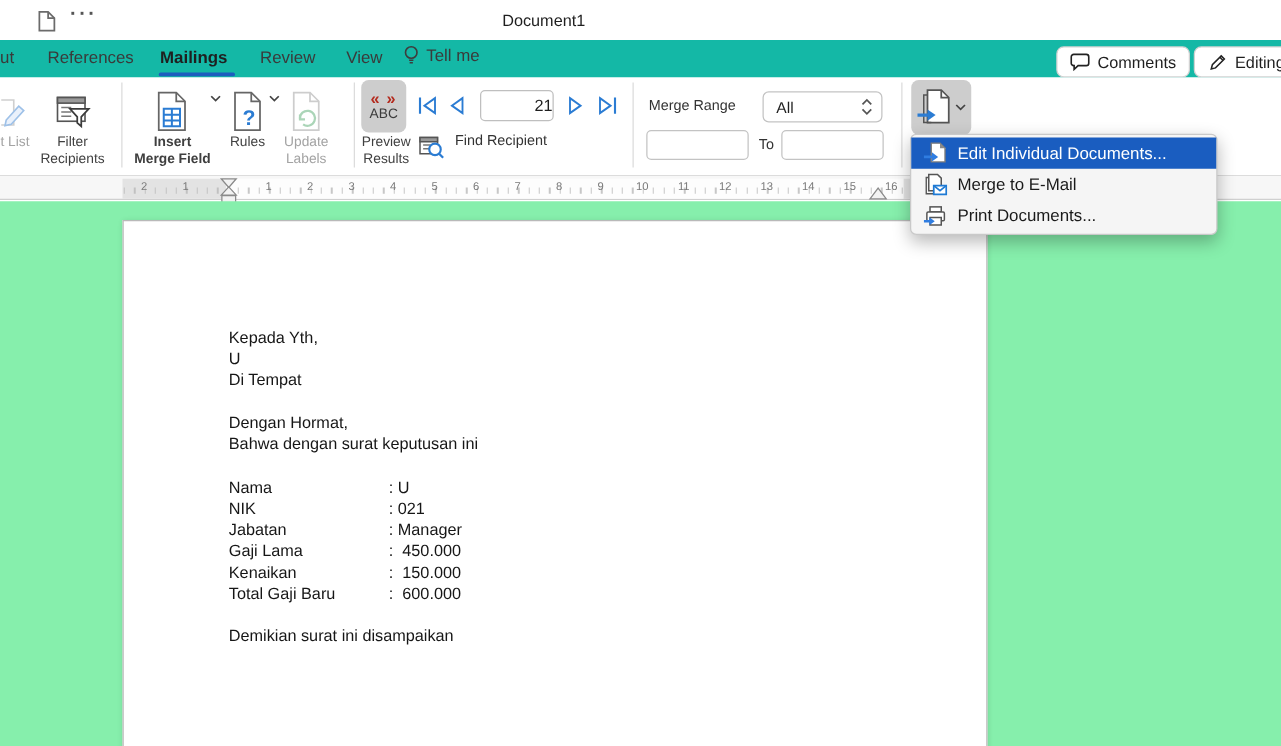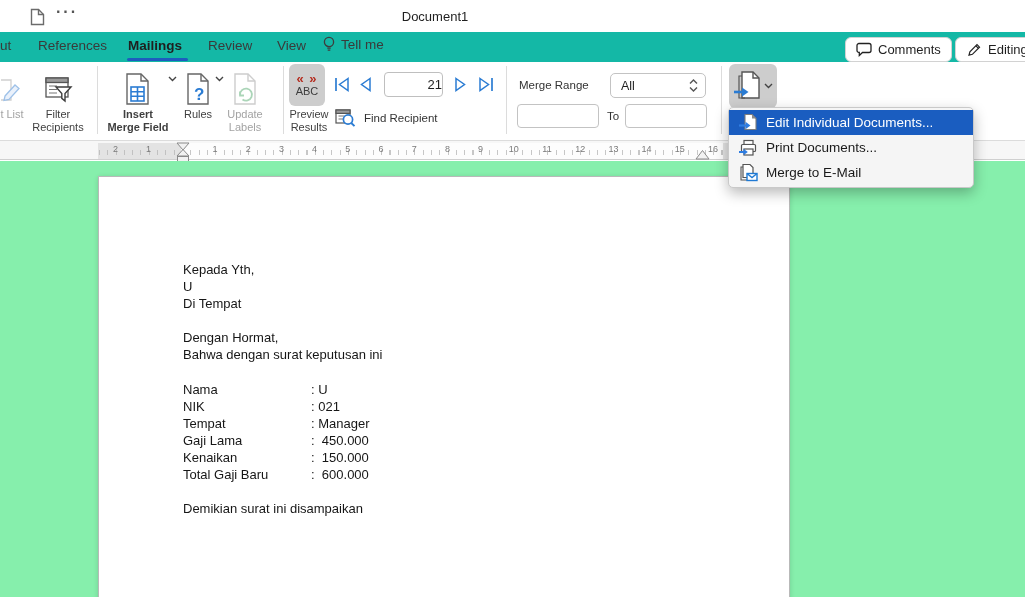--- a/index.html
+++ b/index.html
@@ -35,21 +35,21 @@
   .rib-label { font-size:11px; line-height:13px; color:#3f3f3f; margin-top:2px; }
   .rib-label.gray { color:#a3a3a3; }
   .icon-box { display:flex; align-items:flex-end; justify-content:center; height:42px; }
   .chev { position:absolute; }
   .pressed { background:#cdcdcd; border-radius:6px; }
   .prev-icon { width:36px; height:42px; display:flex; flex-direction:column; align-items:center; justify-content:center; }
   .prev-chevrons { font-size:13px; font-weight:bold; color:#b42b1e; letter-spacing:1px; line-height:12px; }
   .prev-abc { font-size:11px; color:#3c3c3c; line-height:12px; }
   .rec-input { position:absolute; left:384px; top:10px; width:59px; height:25px; border:1px solid #bfbfbf; border-radius:4px;
     text-align:right; font-size:13px; color:#1f1f1f; font-family:"Liberation Sans",sans-serif; background:#fff; }
-  .find-rec { position:absolute; left:334px; top:45px; display:flex; align-items:center; gap:7px; font-size:11.5px; color:#333; }
+  .find-rec { position:absolute; left:334px; top:45px; display:flex; gap:7px; font-size:11.5px; color:#333; }
   .mr-label { position:absolute; left:519px; top:17px; font-size:11.5px; color:#333; }
   .mr-select { position:absolute; left:610px; top:11px; width:96px; height:25px; border:1px solid #c3c3c3; border-radius:5px;
     background:#fff; display:flex; align-items:center; justify-content:space-between; padding:0 6px 0 10px; font-size:12.5px; color:#1f1f1f; }
   .range-input { position:absolute; top:42px; width:82px; height:24px; border:1px solid #c3c3c3; border-radius:4px; background:#fff;
     font-size:12px; padding:0 6px; font-family:"Liberation Sans",sans-serif; }
   .to-label { position:absolute; left:607px; top:48px; font-size:11.5px; color:#333; }
   .merge-btn { position:absolute; left:729px; top:2px; width:48px; height:44px; display:flex; align-items:center; justify-content:center; gap:3px; }
   
   .ruler { position:absolute; left:0; top:141px; width:1025px; height:19px; background:#f7f7f7; border-bottom:1px solid #d0d0d0; }
   .rz { position:absolute; top:2px; height:16px; }
@@ -342,21 +342,21 @@
       <div class="doc-text fields">
         <div class="frow">
           <span class="flabel">Nama</span>
             <span class="fvalue">: U</span>
         </div>
         <div class="frow">
           <span class="flabel">NIK</span>
             <span class="fvalue">: 021</span>
         </div>
         <div class="frow">
-          <span class="flabel">Tempat</span>
+          <span class="flabel">Jabatan</span>
             <span class="fvalue">: Manager</span>
         </div>
         <div class="frow">
           <span class="flabel">Gaji Lama</span>
             <span class="fvalue">:  450.000</span>
         </div>
         <div class="frow">
           <span class="flabel">Kenaikan</span>
             <span class="fvalue">:  150.000</span>
         </div>
@@ -377,36 +377,36 @@
           <path d="M6 1.5 h7 l4 4 v11 h-11 z" fill="#fff" stroke="#7d7d7d" stroke-width="1.1"></path>
           <path d="M13 1.5 v4 h4 z" fill="#8a8a8a"></path>
           <path d="M0 12.5 h7" stroke="#2f7de1" stroke-width="2.2"></path>
           <path d="M6.5 8.8 L11.5 12.5 L6.5 16.2 z" fill="#2f7de1"></path>
         </svg>
       </span>
       <span>Edit Individual Documents...</span>
     </div>
     <div class="menu-item">
       <span class="mi-icon">
+        <svg width="19" height="19" viewBox="0 0 19 19">
+          <path d="M4 1.5 h7 l3 3 v10 h-10 z" fill="#fff" stroke="#555" stroke-width="1.2"></path>
+          <path d="M4 4 h-2 v13 h6" fill="none" stroke="#555" stroke-width="1.1"></path>
+          <rect x="8" y="10.5" width="10" height="7" fill="#fff" stroke="#1f7ad4" stroke-width="1.4"></rect>
+          <path d="M8 10.5 l5 4 5-4" fill="none" stroke="#1f7ad4" stroke-width="1.4"></path>
+        </svg>
+      </span>
+      <span>Merge to E-Mail</span>
+    </div>
+    <div class="menu-item">
+      <span class="mi-icon">
         <svg width="19" height="18" viewBox="0 0 19 18">
           <rect x="5" y="1.5" width="9" height="4" fill="#fff" stroke="#555" stroke-width="1.2"></rect>
           <rect x="2.5" y="5.5" width="14" height="7" rx="1" fill="#fff" stroke="#555" stroke-width="1.2"></rect>
           <rect x="5" y="10" width="9" height="6" fill="#fff" stroke="#555" stroke-width="1.2"></rect>
           <path d="M0 13 h5" stroke="#2f7de1" stroke-width="2"></path>
           <path d="M4.5 9.8 L8.8 13 L4.5 16.2 z" fill="#2f7de1"></path>
         </svg>
       </span>
       <span>Print Documents...</span>
     </div>
-    <div class="menu-item">
-      <span class="mi-icon">
-        <svg width="19" height="19" viewBox="0 0 19 19">
-          <path d="M4 1.5 h7 l3 3 v10 h-10 z" fill="#fff" stroke="#555" stroke-width="1.2"></path>
-          <path d="M4 4 h-2 v13 h6" fill="none" stroke="#555" stroke-width="1.1"></path>
-          <rect x="8" y="10.5" width="10" height="7" fill="#fff" stroke="#1f7ad4" stroke-width="1.4"></rect>
-          <path d="M8 10.5 l5 4 5-4" fill="none" stroke="#1f7ad4" stroke-width="1.4"></path>
-        </svg>
-      </span>
-      <span>Merge to E-Mail</span>
-    </div>
   </div>
 
 </div>
 
 </body></html>

